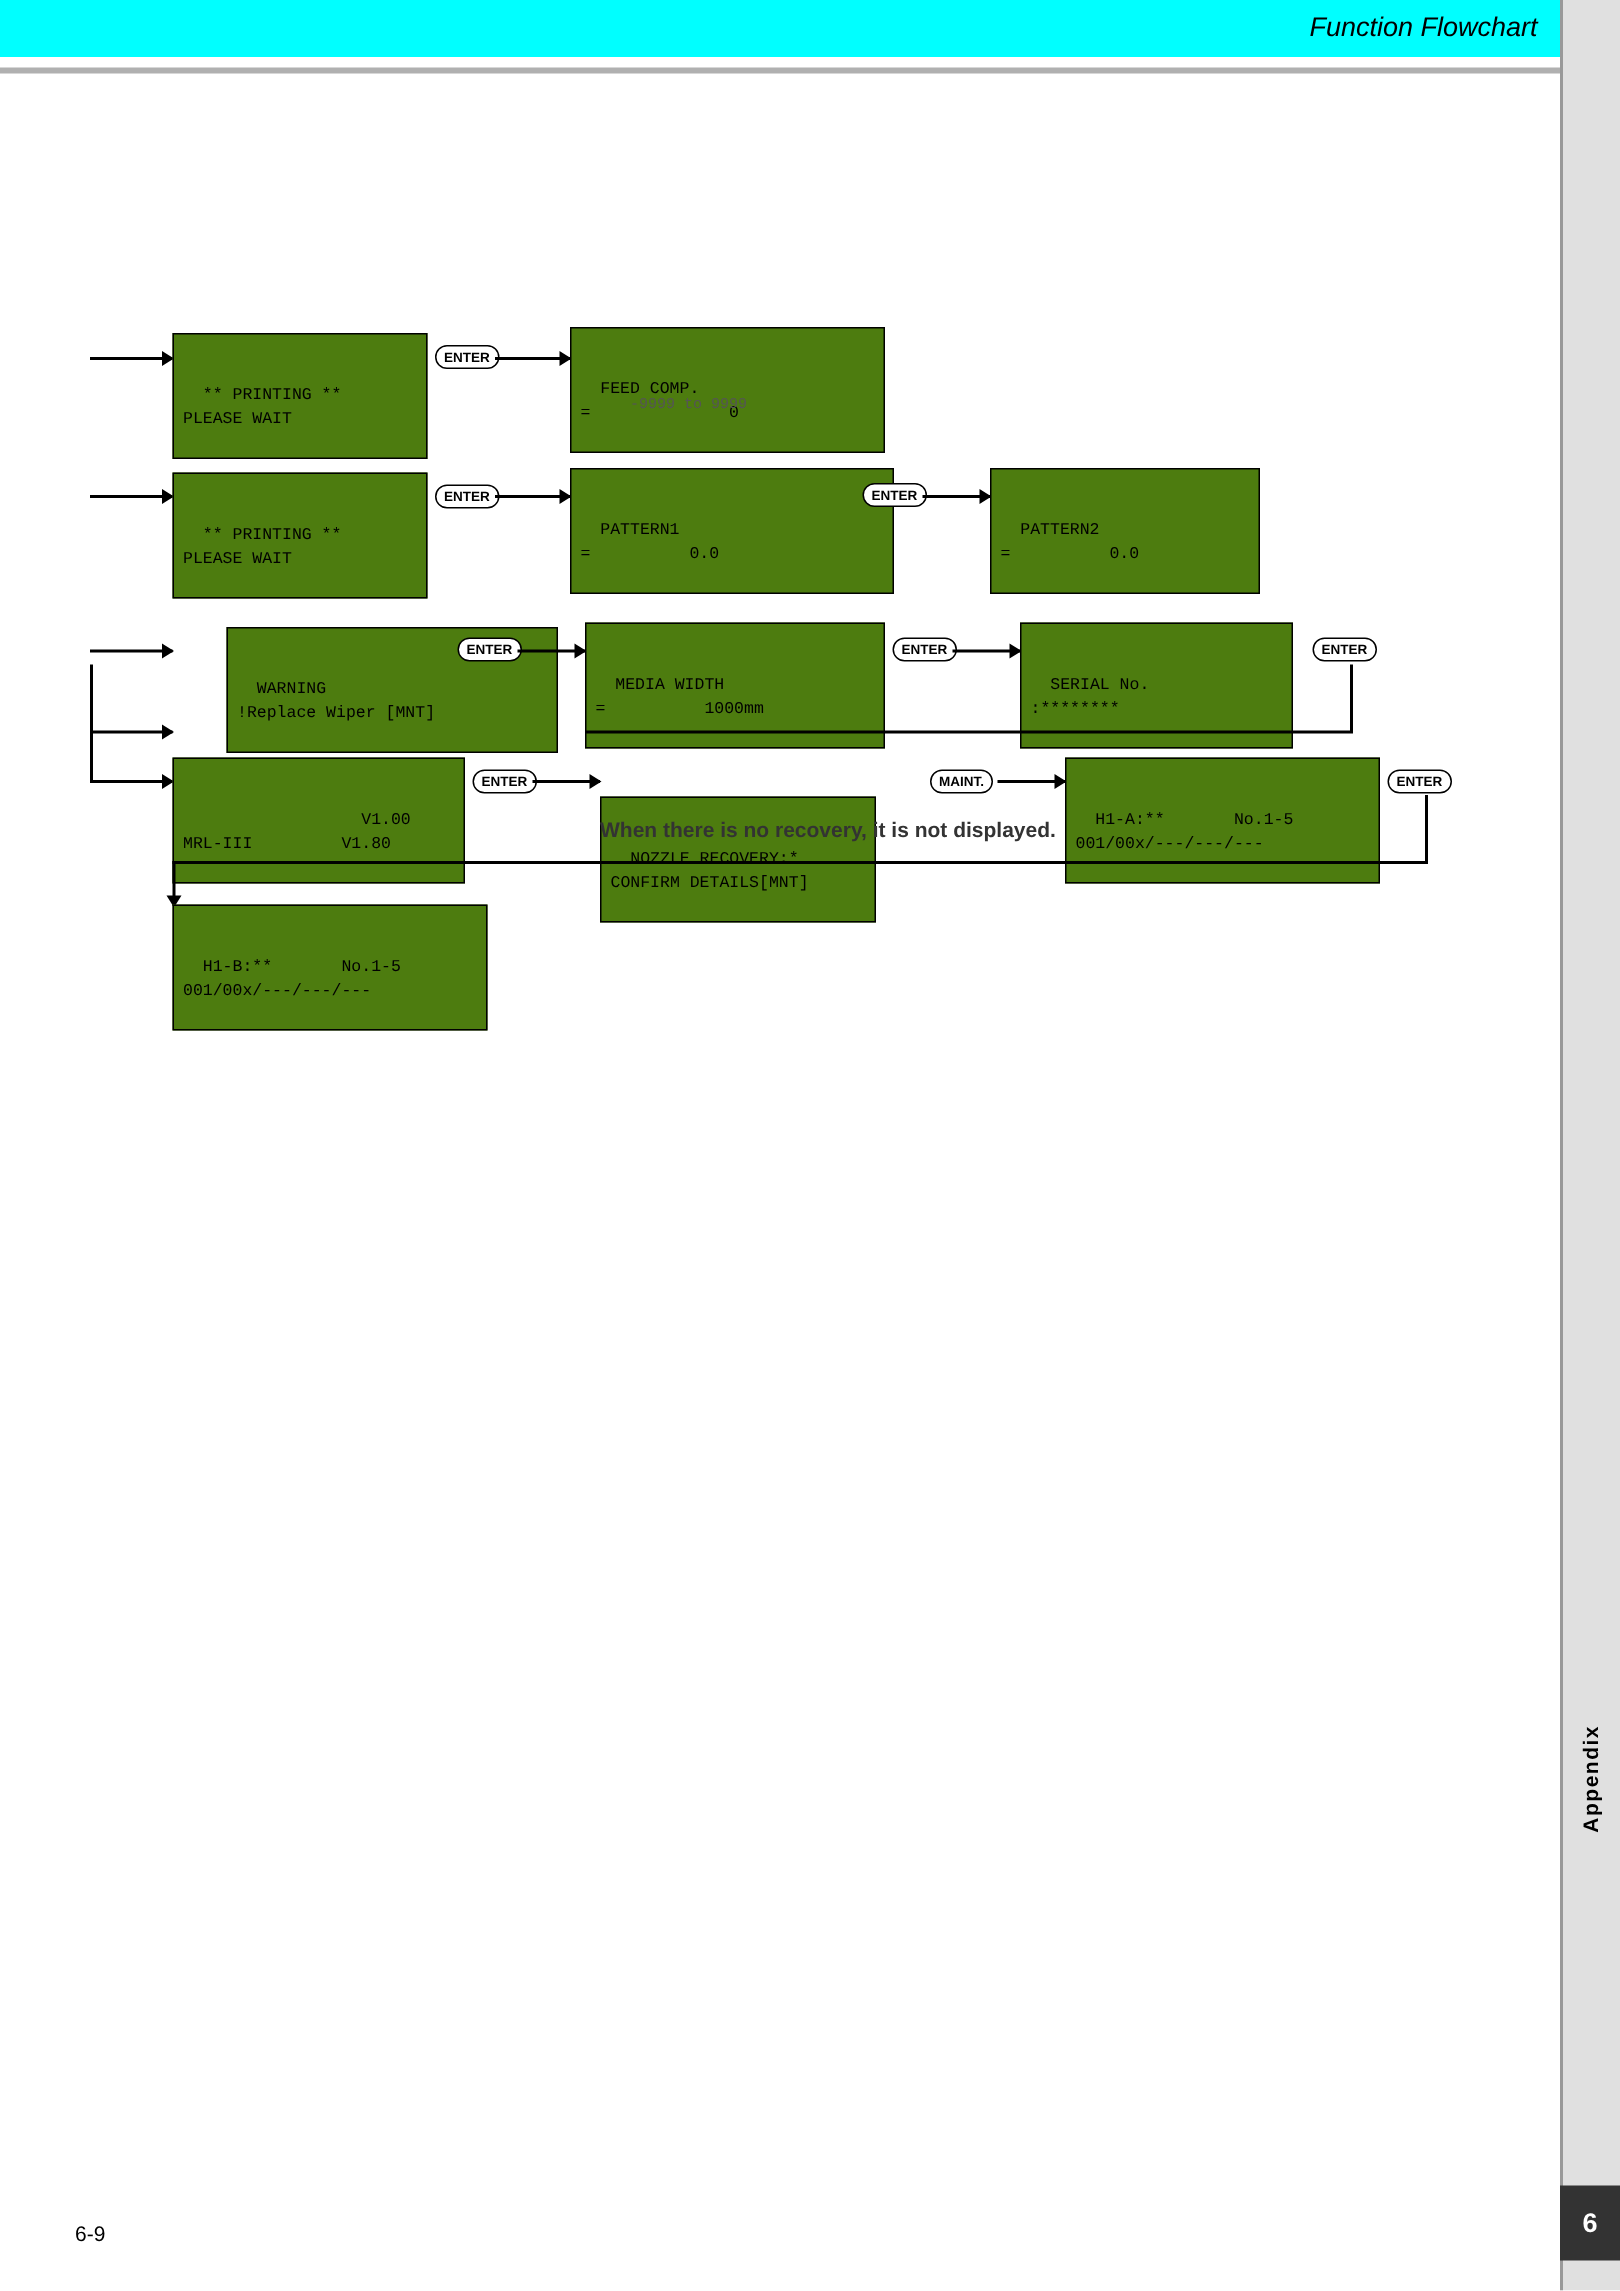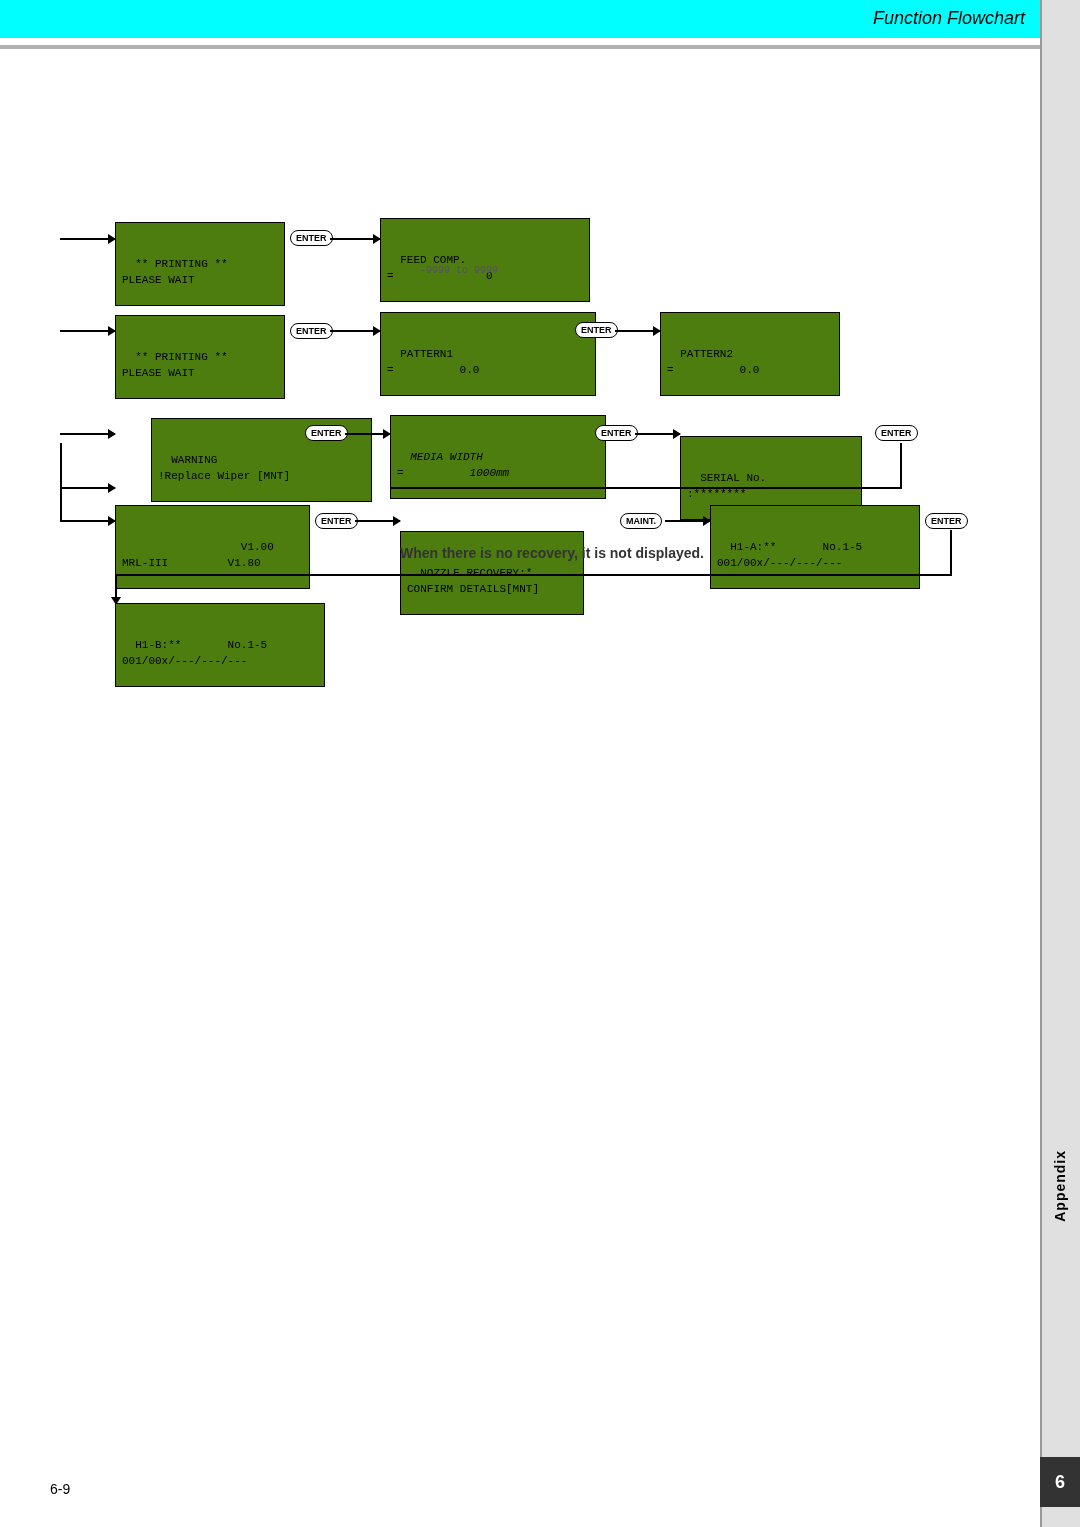--- a/index.html
+++ b/index.html
@@ -248,30 +248,30 @@
 
 <div class="flowbox" style="left:115px;top:418px;width:221px;margin-left:36px;">
   <span>WARNING</span>
 <span>!Replace Wiper [MNT]</span>
 </div>
 
 <div class="btn" style="left:305px;top:425px;">ENTER</div>
 
 <div class="arrow-right" style="left:345px;top:433px;width:45px;"></div>
 
-<div class="flowbox" style="left:390px;top:415px;width:216px;font-style:italic;">
+<div class="flowbox" style="left:390px;top:415px;width:200px;">
   <span>MEDIA WIDTH</span>
 <span>=          1000mm</span>
 </div>
 
 <div class="btn" style="left:595px;top:425px;">ENTER</div>
 
 <div class="arrow-right" style="left:635px;top:433px;width:45px;"></div>
 
-<div class="flowbox" style="left:680px;top:436px;width:182px;font-family:Liberation Mono, monospace;">
+<div class="flowbox" style="left:680px;top:415px;width:182px;font-family:Liberation Mono, monospace;">
   <span>SERIAL No.</span>
 <span>:********</span>
 </div>
 
 <div class="btn" style="left:875px;top:425px;">ENTER</div>
 
 <div class="connector-v" style="left:900px;top:443px;height:45px;"></div>
 
 <div class="connector-h" style="left:390px;top:487px;width:512px;"></div>
 

